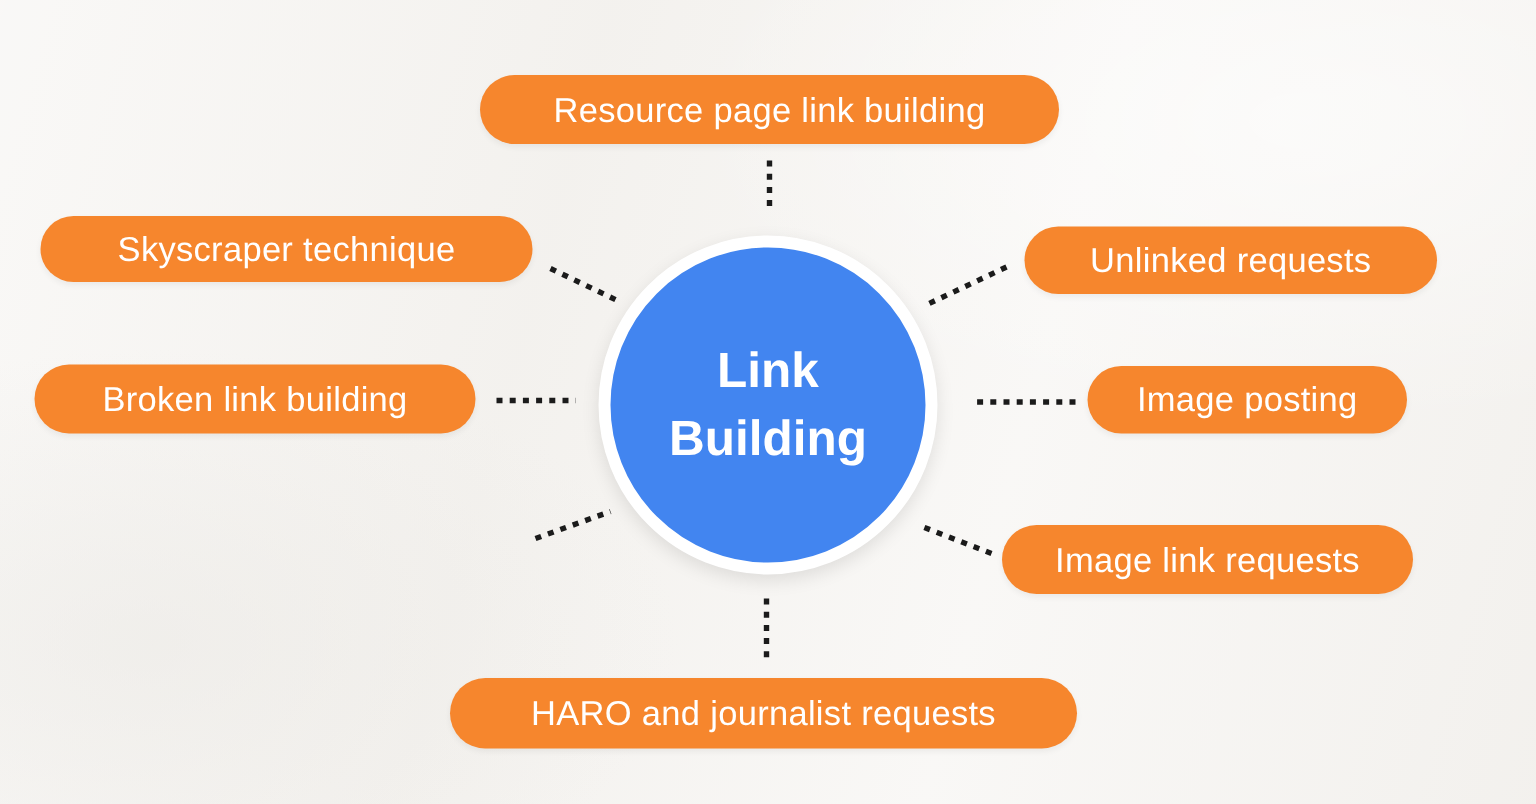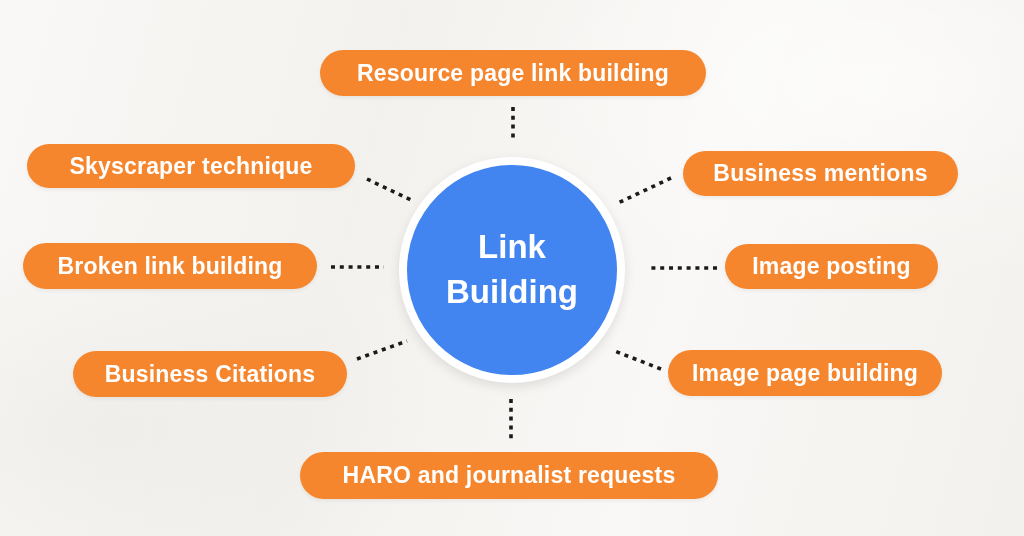--- a/index.html
+++ b/index.html
@@ -36,21 +36,21 @@
   }
   .pill {
     position: absolute;
     background: var(--node-fill, #f6862d);
     color: var(--label-text, #ffffff);
     border-radius: 26px;
     display: flex;
     align-items: center;
     justify-content: center;
     font-size: 23px;
-    font-weight: 700;
+    font-weight: 400;
     letter-spacing: 0.2px;
     white-space: nowrap;
     box-shadow: 0 2px 4px rgba(0,0,0,0.06);
   }
   #node-top          { left: 320px; top: 50px;  width: 386px; height: 46px; }
   #node-top-right    { left: 683px; top: 151px; width: 275px; height: 45px; }
   #node-right        { left: 725px; top: 244px; width: 213px; height: 45px; }
   #node-bottom-right { left: 668px; top: 350px; width: 274px; height: 46px; }
   #node-bottom       { left: 300px; top: 452px; width: 418px; height: 47px; }
   #node-bottom-left  { left: 73px;  top: 351px; width: 274px; height: 46px; }
@@ -89,25 +89,24 @@
     <line class="conn" x1="671" y1="178" x2="618" y2="203"></line>
     <line class="conn" x1="717" y1="268" x2="651" y2="268"></line>
     <line class="conn" x1="661" y1="369" x2="612" y2="350"></line>
     <line class="conn" x1="511" y1="399" x2="511" y2="441"></line>
     <line class="conn" x1="357" y1="359" x2="407" y2="341"></line>
     <line class="conn" x1="331" y1="267" x2="384" y2="267"></line>
     <line class="conn" x1="367" y1="179" x2="413" y2="201"></line>
   </svg>
 
   <div class="pill" id="node-top">Resource page link building</div>
-  <div class="pill" id="node-top-right">Business mentions</div>
+  <div class="pill" id="node-top-right">Unlinked requests</div>
   <div class="pill" id="node-right">Image posting</div>
-  <div class="pill" id="node-bottom-right">Image page building</div>
+  <div class="pill" id="node-bottom-right">Image link requests</div>
   <div class="pill" id="node-bottom">HARO and journalist requests</div>
-  <div class="pill" id="node-bottom-left">Business Citations</div>
   <div class="pill" id="node-left">Broken link building</div>
   <div class="pill" id="node-top-left">Skyscraper technique</div>
 
   <div class="center-circle">
     <div>Link</div>
     <div>Building</div>
   </div>
 
 </div>
 

